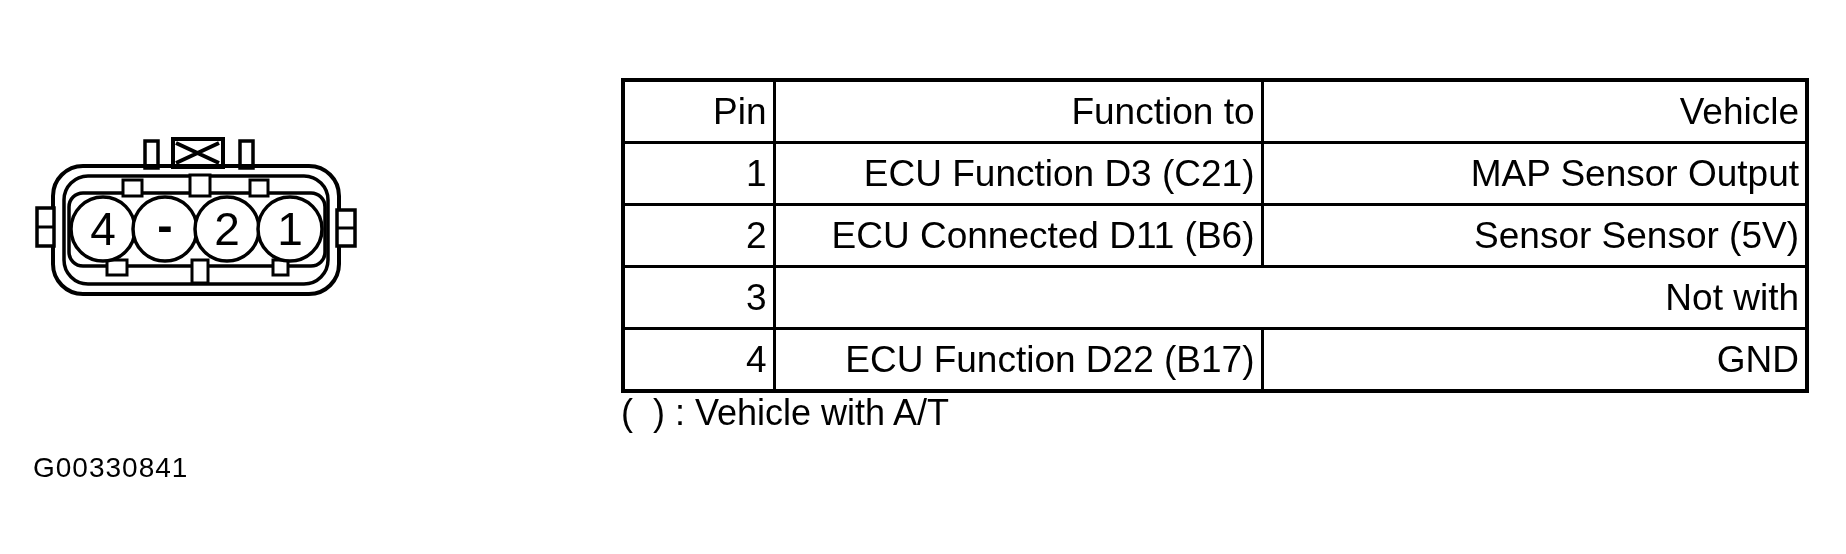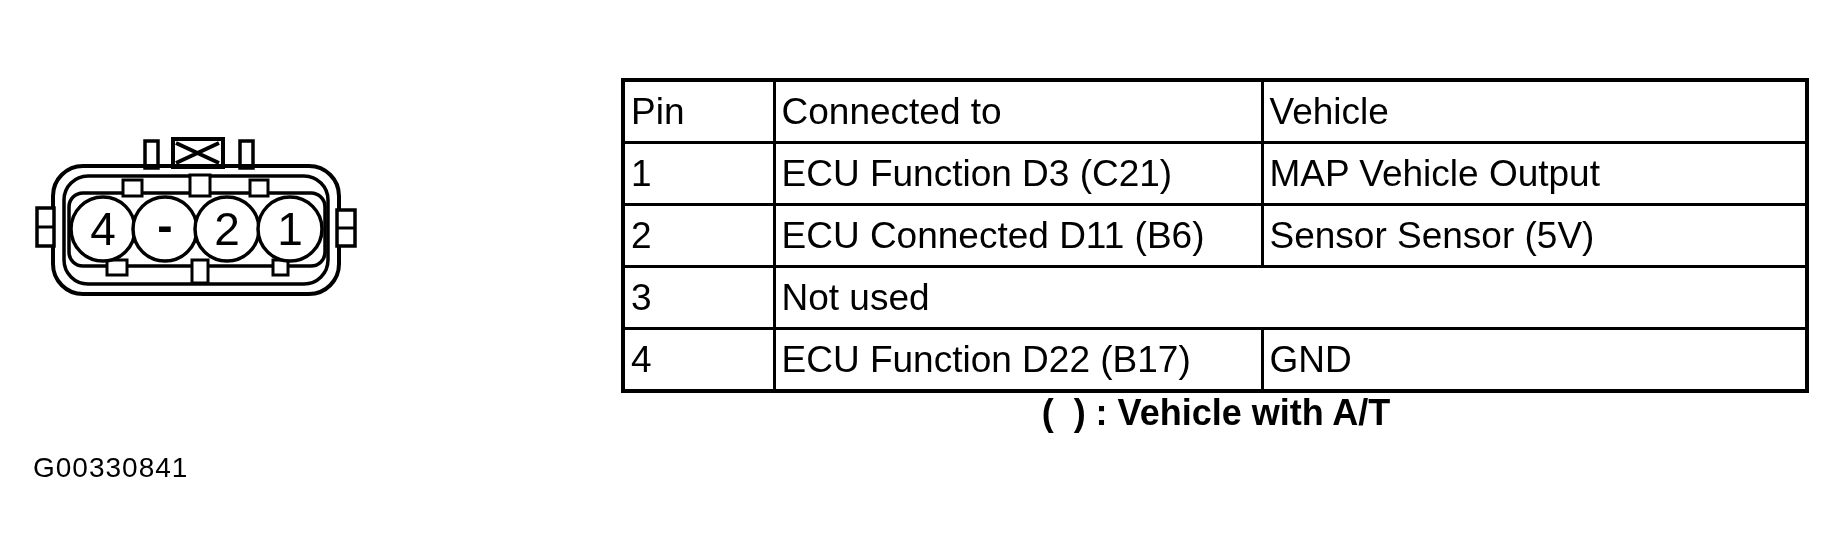--- a/index.html
+++ b/index.html
@@ -15,28 +15,28 @@
     text-anchor:middle;fill:#000;
   }
   
   table.pinout{
     position:absolute;left:621px;top:78px;
     border-collapse:collapse;table-layout:fixed;
     border:4px solid #000;
   }
   table.pinout th,table.pinout td{
     border:3px solid #000;height:59px;padding:0 6px;
-    text-align:left;vertical-align:middle;
+    text-align:right;vertical-align:middle;
     font-size:37px;font-weight:400;line-height:1;
     white-space:nowrap;overflow:hidden;
   }
   
   .caption{
     position:absolute;left:621px;top:392px;width:1190px;
-    text-align:center;font-size:36px;white-space:pre;font-weight:bold;
+    text-align:left;font-size:36px;white-space:pre;
   }
   .figure-id{position:absolute;left:33px;top:452px;font-size:28px;letter-spacing:1px;text-align:right;}
 </style>
 </head>
 <body>
 
 <div class="canvas">
 
   <div class="connector-wrap">
     <svg width="340" height="205" viewBox="0 0 340 205">
@@ -80,38 +80,38 @@
 
   <table class="pinout">
     <colgroup>
       <col style="width:151px">
       <col style="width:488px">
       <col style="width:545px">
     </colgroup>
     <thead>
       <tr>
         <th>Pin</th>
-        <th>Connected to</th>
+        <th>Function to</th>
         <th>Vehicle</th>
       </tr>
     </thead>
     <tbody>
       <tr>
         <td>1</td>
         <td>ECU Function D3 (C21)</td>
-        <td>MAP Vehicle Output</td>
+        <td>MAP Sensor Output</td>
       </tr>
       <tr>
         <td>2</td>
         <td>ECU Connected D11 (B6)</td>
         <td>Sensor Sensor (5V)</td>
       </tr>
       <tr>
         <td>3</td>
-        <td colspan="2">Not used</td>
+        <td colspan="2">Not with</td>
       </tr>
       <tr>
         <td>4</td>
         <td>ECU Function D22 (B17)</td>
         <td>GND</td>
       </tr>
     </tbody>
   </table>
 
   <div class="caption">(  ) : Vehicle with A/T</div>

